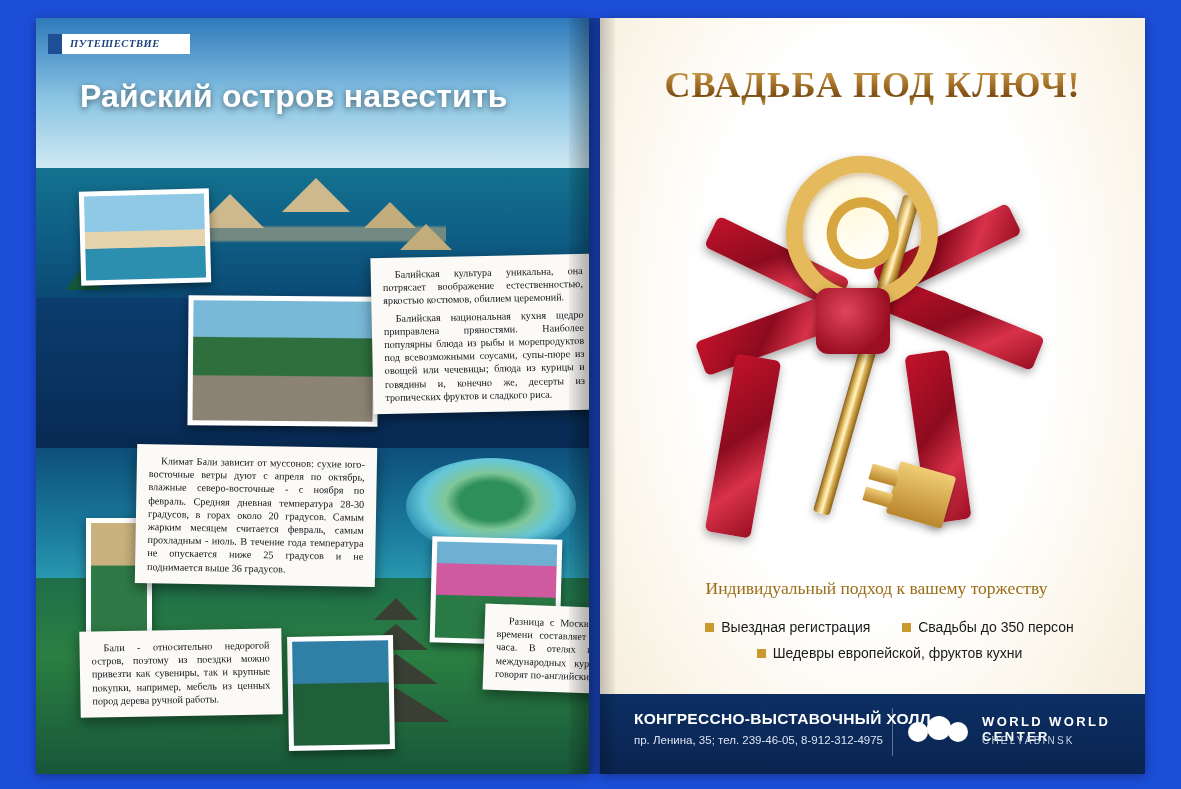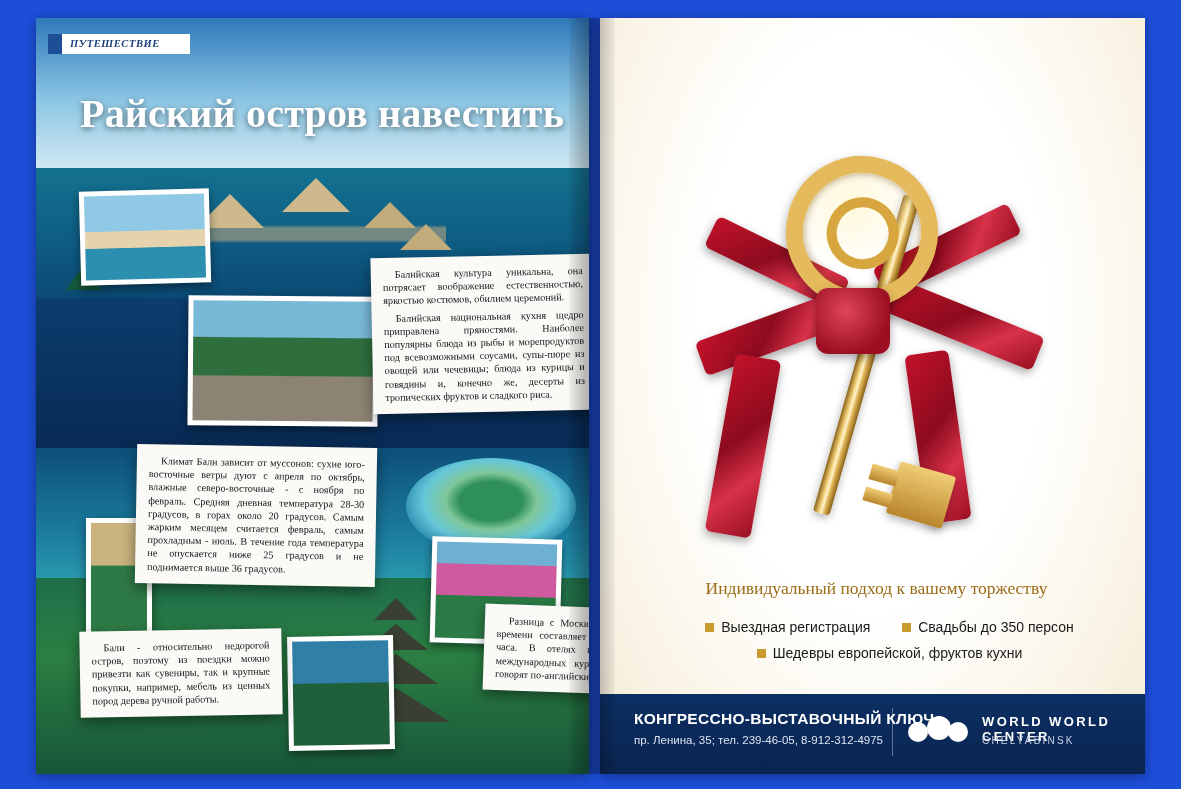--- a/index.html
+++ b/index.html
@@ -45,22 +45,22 @@
   .temple{position:absolute;left:300px;top:580px;width:120px;height:150px;}
   .t-tier{position:absolute;left:50%;transform:translateX(-50%);
     border-left:solid transparent;border-right:solid transparent;border-bottom:solid #3a3f33;}
 
   
   .tag{position:absolute;left:12px;top:16px;width:142px;height:20px;background:#ffffff;}
   .tag span{display:block;line-height:20px;padding-left:22px;color:#1b3f7a;font-size:10.5px;
     font-style:italic;font-weight:bold;letter-spacing:.6px;font-family:"Liberation Serif",serif;}
   .tag:before{content:"";position:absolute;left:0;top:0;width:14px;height:20px;background:#1e4f96;}
 
-  .headline{position:absolute;left:44px;top:72px;color:#ffffff;font-size:40px;font-weight:bold;
-    font-family:Liberation Serif, serif;text-shadow:0 2px 6px rgba(0,0,0,.5);letter-spacing:.2px;}
+  .headline{position:absolute;left:44px;top:60px;color:#ffffff;font-size:32px;font-weight:bold;
+    font-family:Liberation Sans, sans-serif;text-shadow:0 2px 6px rgba(0,0,0,.5);letter-spacing:.2px;}
 
   
   .photo{position:absolute;background:#fff;padding:5px;box-shadow:0 4px 10px rgba(0,0,0,.45);}
   .photo i{display:block;width:100%;height:100%;}
 
   .p1{left:44px;top:172px;width:120px;height:84px;transform:rotate(-1.5deg);}
   .p1 i{background:linear-gradient(to bottom,#8fc9e6 0 42%,#e4d3ad 43% 62%,#2d8fb0 63% 100%);}
   .p2{left:152px;top:278px;width:180px;height:120px;transform:rotate(.5deg);}
   .p2 i{background:linear-gradient(to bottom,#79b9d8 0 30%,#2f6f3e 31% 62%,#8d8374 63% 100%);}
   .p3{left:395px;top:520px;width:120px;height:96px;transform:rotate(1.5deg);}
@@ -208,20 +208,21 @@
     </div>
 
     <div class="note n4">
       <p>Разница с Москвой во времени составляет на 4 часа. В отелях и на международных курортах говорят по-английски.</p>
     </div>
   </div>
 
   <div class="page-right">
     <div class="rp-bg"></div>
 
+    <div class="wed-title">СВАДЬБА ПОД КЛЮЧ!</div>
 
     <div class="key-wrap">
       <div class="rib rib-l1"></div>
       <div class="rib rib-l2"></div>
       <div class="rib rib-r1"></div>
       <div class="rib rib-r2"></div>
       <div class="rib rib-tail1"></div>
       <div class="rib rib-tail2"></div>
       <div class="key-shaft"></div>
       <div class="key-bow"></div>
@@ -241,21 +242,21 @@
         </span>
       </div>
       <div class="b-row">
         <span class="b-item">
           <em></em><span>Шедевры европейской, фруктов кухни</span>
         </span>
       </div>
     </div>
 
     <div class="footer">
-      <div class="f-title">КОНГРЕССНО-ВЫСТАВОЧНЫЙ КЛЮЧ</div>
+      <div class="f-title">КОНГРЕССНО-ВЫСТАВОЧНЫЙ ХОЛЛ</div>
       <div class="f-sub">пр. Ленина, 35; тел. 239-46-05, 8-912-312-4975</div>
       <div class="f-div"></div>
       <div class="f-logo">
         <span class="globe g1"></span>
         <span class="globe g2"></span>
         <span class="globe g3"></span>
       </div>
       <div class="f-wtc">WORLD WORLD CENTER</div>
       <div class="f-city">CHELYABINSK</div>
     </div>

